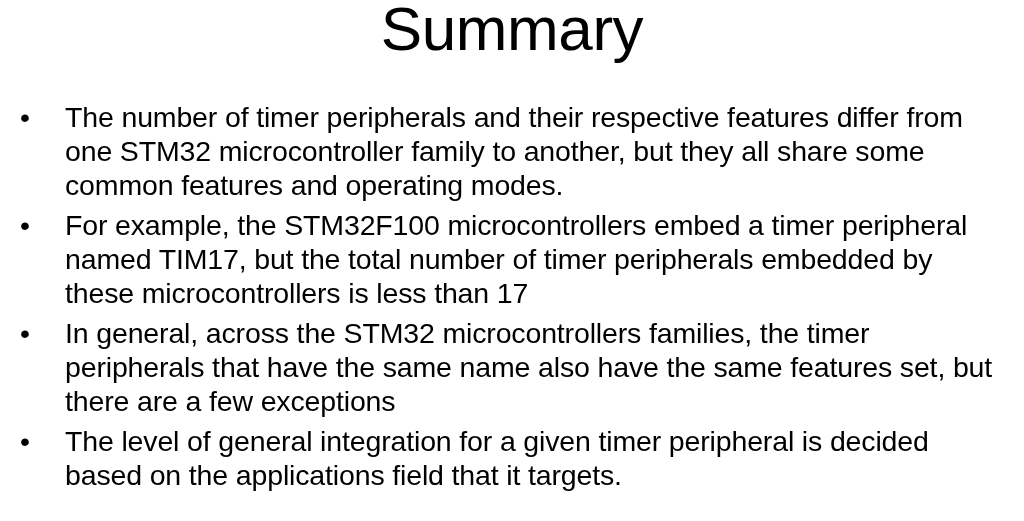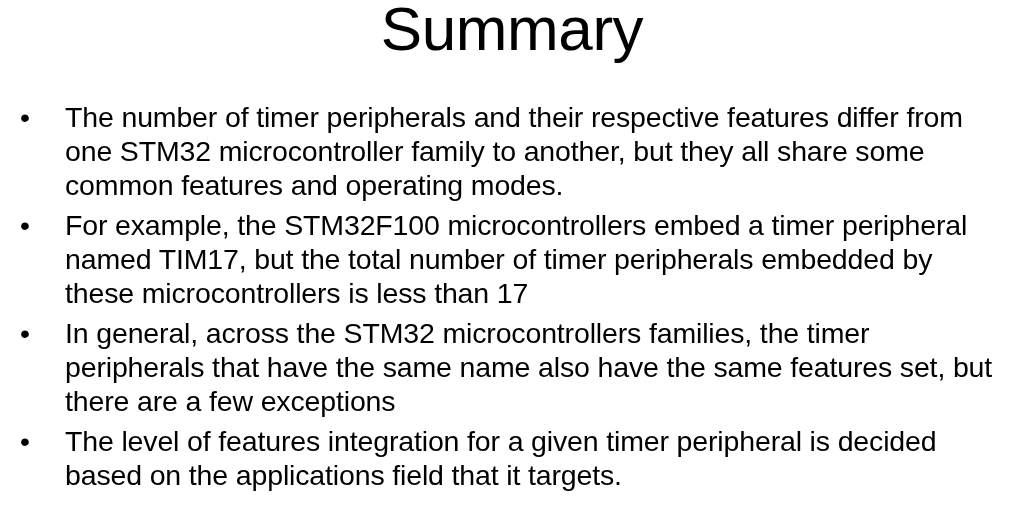--- a/index.html
+++ b/index.html
@@ -96,18 +96,18 @@
       <span class="bullet-text">For example, the STM32F100 microcontrollers embed a timer peripheral named TIM17, but the total number of timer peripherals embedded by these microcontrollers is less than 17</span>
     </li>
 
     <li class="bullet-item">
       <span class="bullet-marker">•</span>
       <span class="bullet-text">In general, across the STM32 microcontrollers families, the timer peripherals that have the same name also have the same features set, but there are a few exceptions</span>
     </li>
 
     <li class="bullet-item">
       <span class="bullet-marker">•</span>
-      <span class="bullet-text">The level of features integration for a given timer peripheral is decided based on the applications field that it targets.</span>
+      <span class="bullet-text">The level of general integration for a given timer peripheral is decided based on the applications field that it targets.</span>
     </li>
 
   </ul>
 
 </div>
 
 </body></html>

